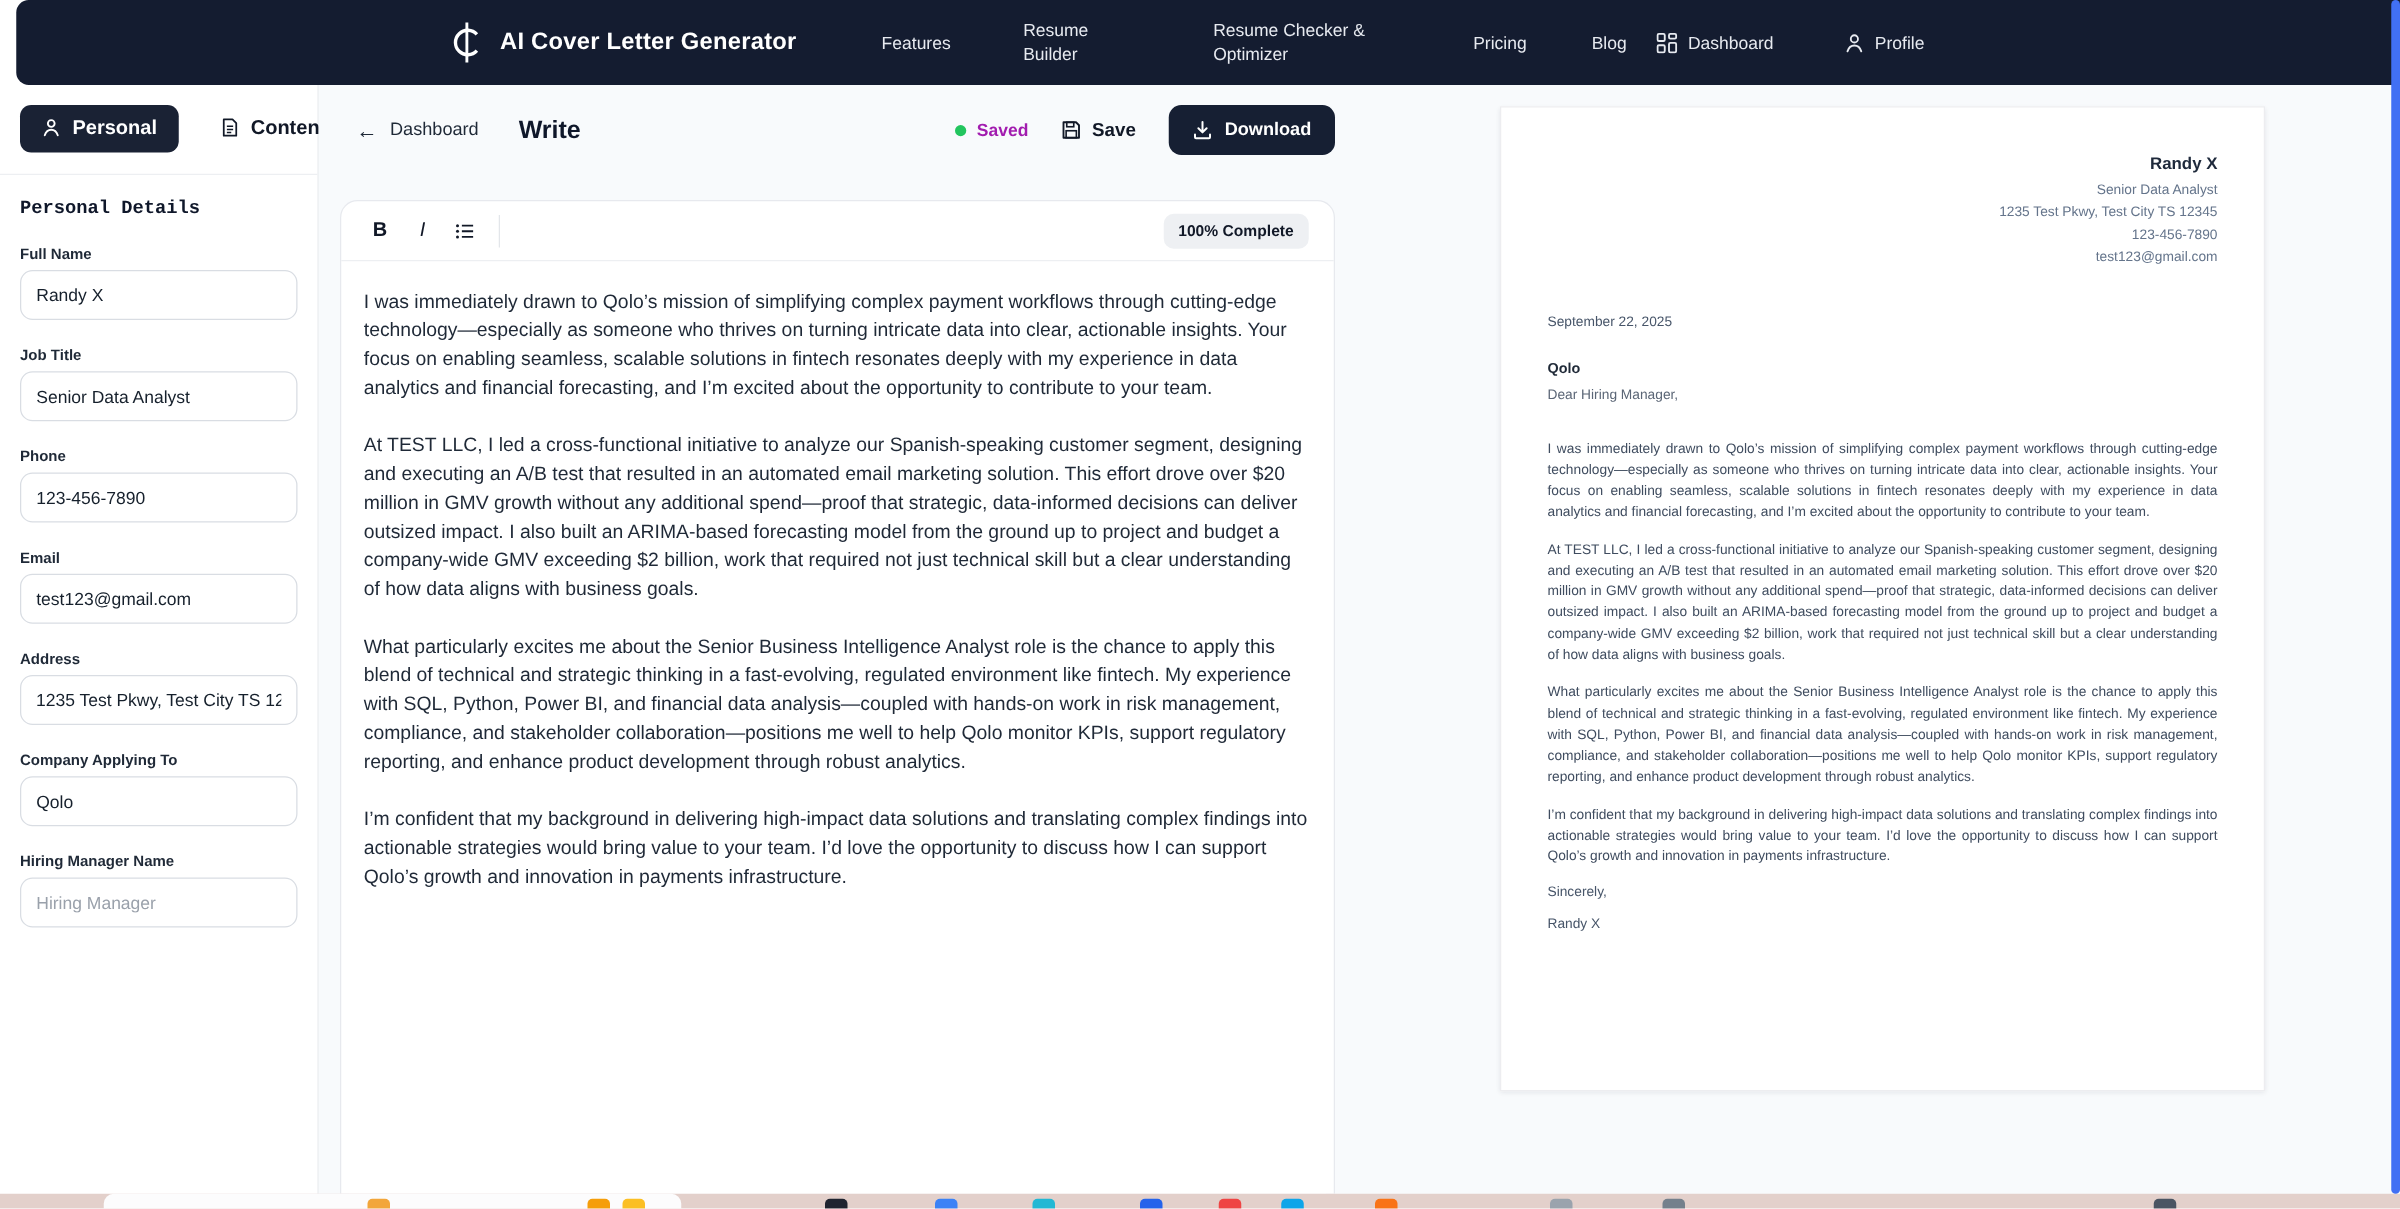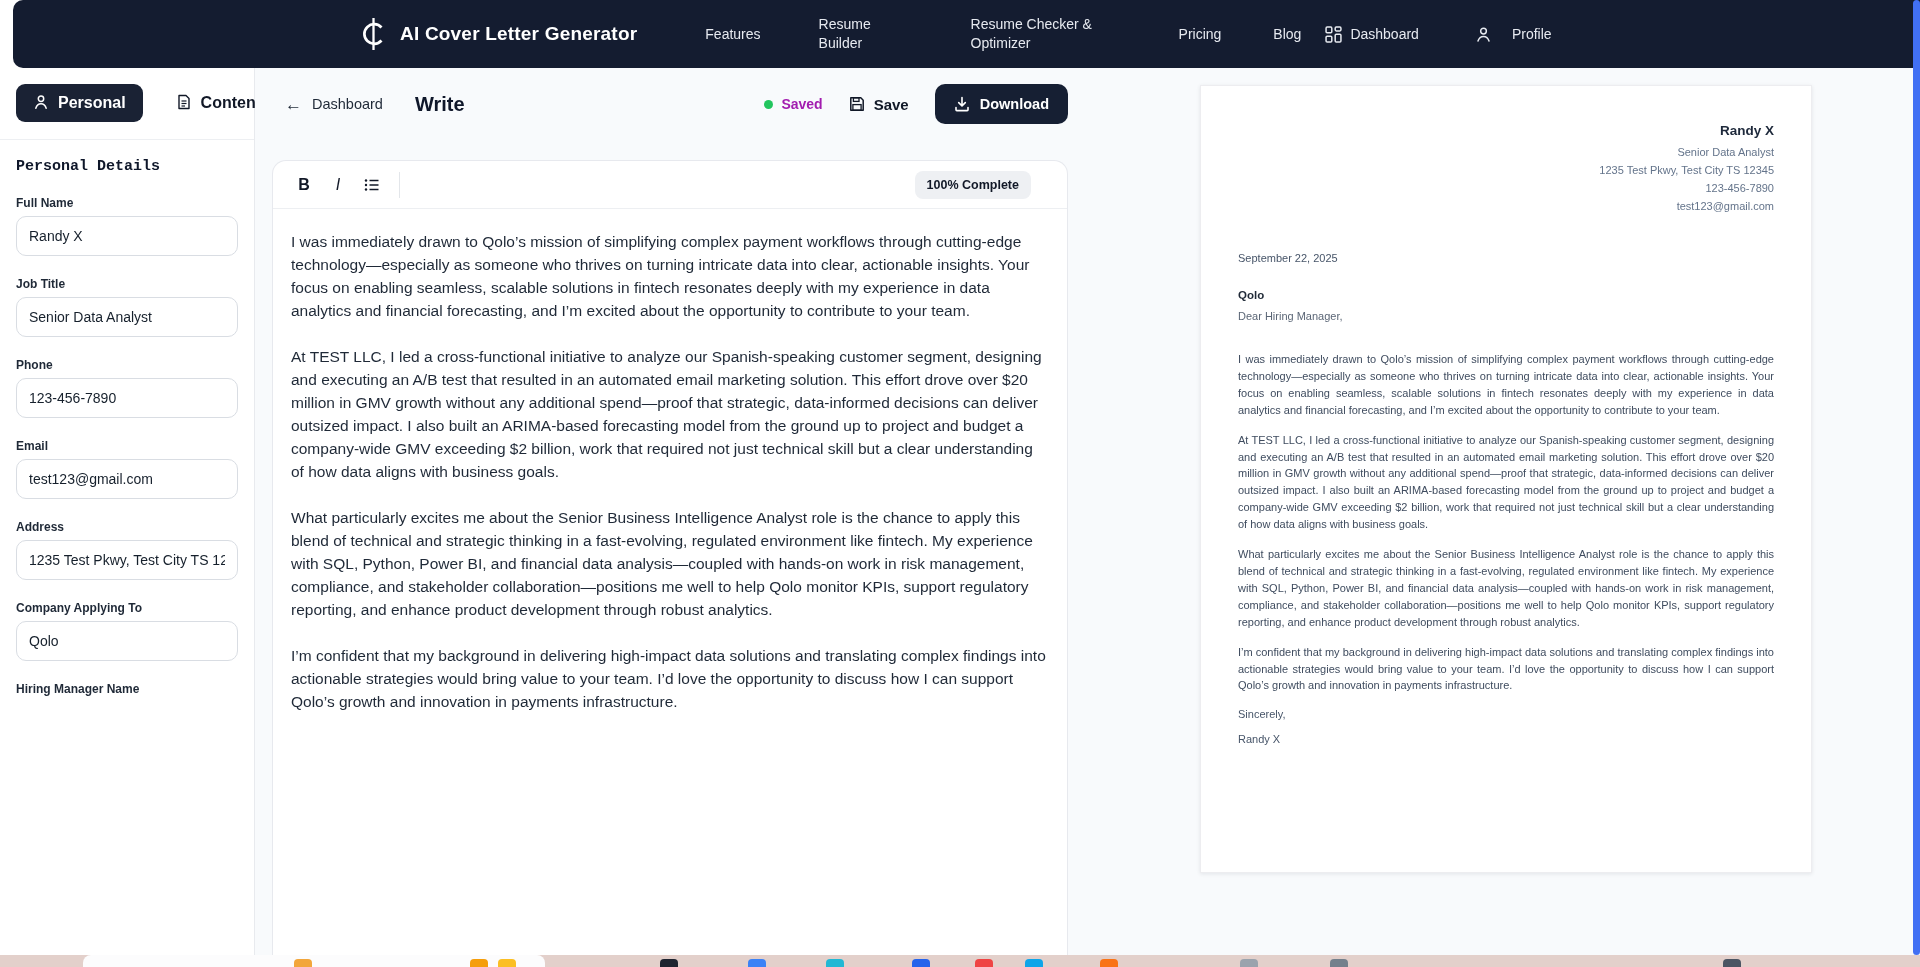--- a/index.html
+++ b/index.html
@@ -14,21 +14,21 @@
   .brand-logo { width:27px; height:34px; display:block; }
   .brand-name { font-size:19px; font-weight:700; color:#fff; letter-spacing:.2px; white-space:nowrap; }
   .nav-link { font-size:14px; color:#e7eaf0; cursor:pointer; white-space:nowrap; }
   .nav-link.wrap { white-space:normal; line-height:1.35; }
   .nl-features { margin-left:68px; }
   .nl-rb { margin-left:58px; width:92px; }
   .nl-rc { margin-left:60px; width:130px; }
   .nl-pricing { margin-left:78px; }
   .nl-blog { margin-left:52px; }
   .nl-dash { margin-left:24px; display:flex; align-items:center; gap:8px; }
-  .nl-profile { margin-left:56px; display:flex; align-items:center; gap:20px; }
+  .nl-profile { margin-left:56px; display:flex; align-items:center; gap:8px; }
   .nav-ic { width:17px; height:17px; display:block; }
 
   
   .scrollbar { position:absolute; top:0; right:0; width:7px; height:955px; background:#4170f4;
                border-radius:4px; z-index:60; }
 
   
   .sidebar { position:absolute; top:68px; left:0; bottom:12px; width:255px; background:#fff;
              border-right:1px solid #e8eaee; padding:16px; }
   .tabs { display:flex; align-items:center; gap:16px; margin:0 -16px; padding:0 16px 17px;
@@ -70,21 +70,21 @@
   .toolbar { height:48px; display:flex; align-items:center; padding:0 14px;
              border-bottom:1px solid #edeff2; }
   .tb-btn { width:34px; height:34px; display:flex; align-items:center; justify-content:center;
             border:none; background:none; cursor:pointer; border-radius:7px; color:#111827;
             font-family:"Liberation Sans", sans-serif; }
   .tb-bold { font-size:16px; font-weight:800; }
   .tb-italic { font-size:16px; font-style:italic; font-weight:500; }
   .tb-div { width:1px; height:26px; background:#e3e6ea; margin:0 10px; }
   .tb-spacer { flex:1; }
   .complete-pill { background:#eef0f3; border-radius:8px; padding:7px 12px; font-size:12.5px;
-                   font-weight:700; color:#111827; margin-right:22px; white-space:nowrap; }
+                   font-weight:700; color:#111827; margin-right:6px; white-space:nowrap; }
   .editor-body { padding:21px 18px; font-size:15.5px; line-height:23px; color:#1f2937; }
   .editor-body p { margin:0 0 23px; }
 
   
   .paper { position:absolute; top:17px; left:945px; width:612px; height:788px; background:#fff;
            border:1px solid #ededf0; box-shadow:0 1px 4px rgba(15,23,42,.09);
            padding:37px 37px; color:#475569; }
   .paper-head { text-align:right; }
   .pv-name { font-size:13.5px; font-weight:700; color:#1e293b; margin-bottom:5px; }
   .pv-line { font-size:11px; color:#64748b; line-height:18px; }
@@ -183,20 +183,21 @@
     <div class="group">
       <label>Address</label>
       <input value="1235 Test Pkwy, Test City TS 12345" style="">
     </div>
     <div class="group">
       <label>Company Applying To</label>
       <input value="Qolo" style="">
     </div>
     <div class="group">
       <label>Hiring Manager Name</label>
+      <input placeholder="Hiring Manager" style="">
     </div>
   </aside>
 
   <main class="main">
 
     <div class="doc-header">
       <div class="dh-left">
         <span class="back-link">
           <span class="back-arrow">←</span>
           <span>Dashboard</span>

